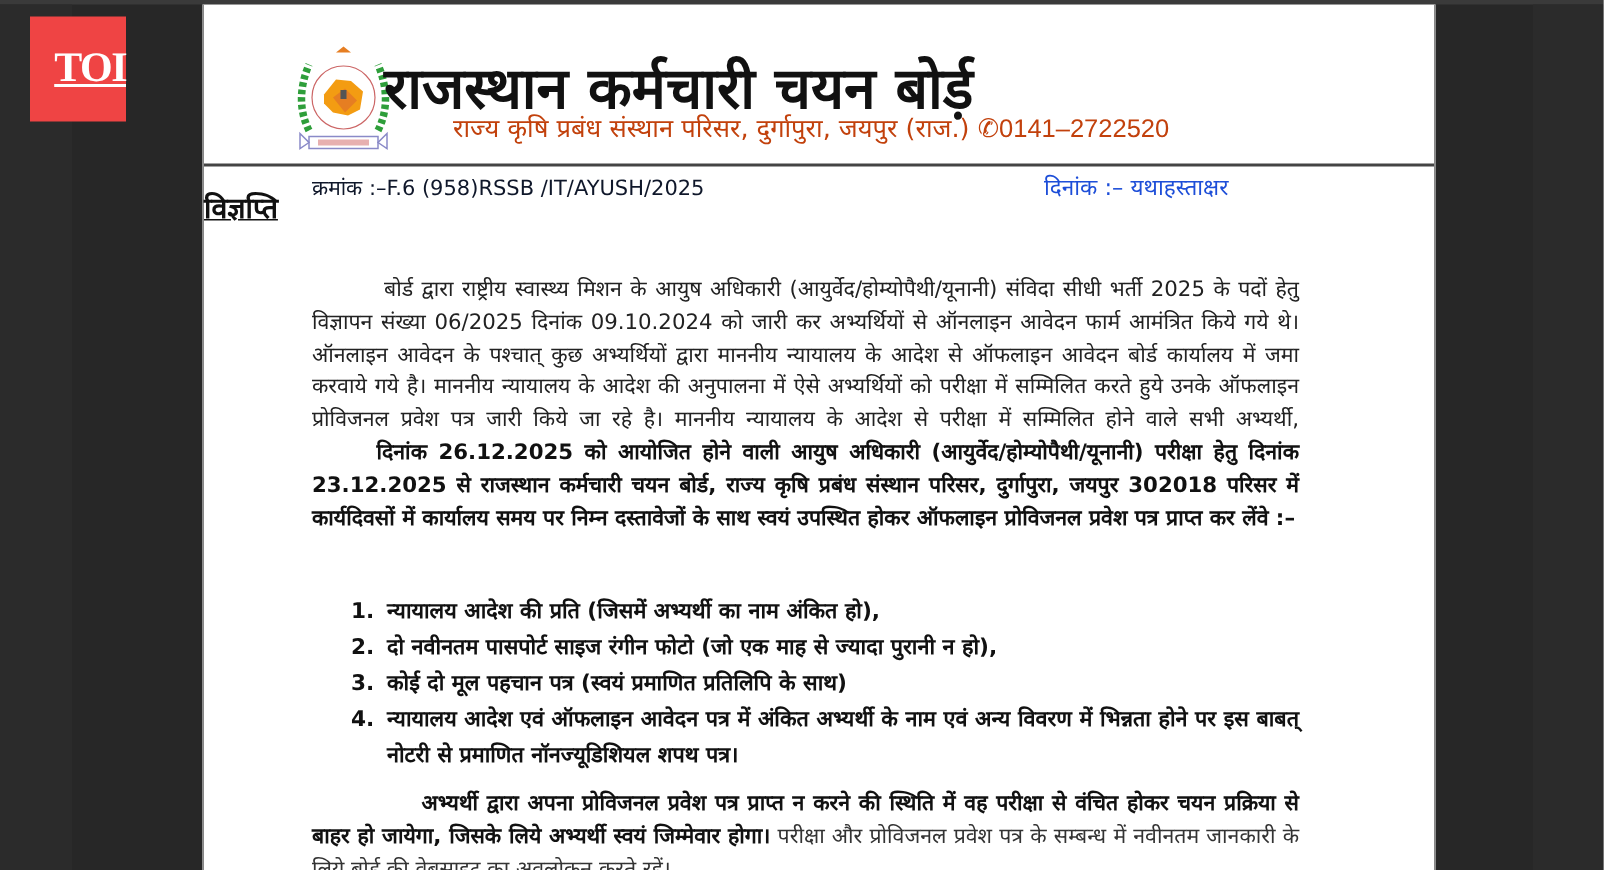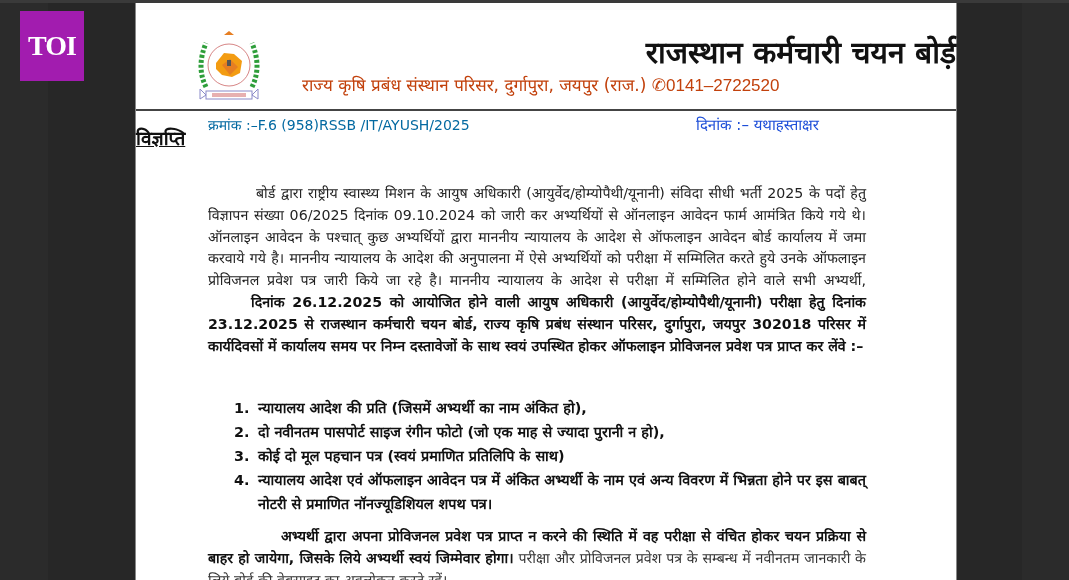--- a/index.html
+++ b/index.html
@@ -5,39 +5,39 @@
   html, body { margin:0; padding:0; }
   body {
     width:1069px; height:580px; overflow:hidden; position:relative;
     background:#272727;
     font-family:"Liberation Sans", "DejaVu Sans", sans-serif;
   }
   .topstrip { position:absolute; left:0; top:0; width:1069px; height:3px; background:#3a3a3a; }
   .side-left { position:absolute; left:0; top:3px; width:48px; height:577px; background:#2b2b2b; }
   .side-right { position:absolute; left:1022px; top:3px; width:47px; height:577px; background:#2b2b2b; }
   .toi {
-    position:absolute; left:20px; top:11px; width:64px; height:70px; background:#a21caf;
-    display:flex; align-items:center; justify-content:center;
-    color:#fff; font-family:"Liberation Serif", "DejaVu Serif", serif; font-weight:bold; font-size:28px; letter-spacing:-1px;
+    position:absolute; left:20px; top:11px; width:64px; height:70px; background:#ef4444;
+    display:flex; align-items:center; justify-content:flex-end;
+    color:#fff; font-family:"Liberation Serif", "DejaVu Serif", serif; font-weight:bold; font-size:28px; letter-spacing:-1px;text-decoration:underline;
   }
   .page {
     position:absolute; left:135px; top:3px; width:820px; height:590px;
     background:#ffffff; border-left:1px solid #888; border-right:1px solid #888;
     color:#222;
   }
   .head { position:absolute; left:0; top:0; width:820px; height:106px; border-bottom:2px solid #444; }
   .emblem { position:absolute; left:58px; top:26px; width:70px; height:74px; }
   .title {
-    position:absolute; left:0; width:820px; top:28px; text-align:right; padding-left:120px; box-sizing:border-box;
-    font-family:"DejaVu Sans", sans-serif; font-weight:bold; font-size:30px; color:#111;
+    position:absolute; left:0; width:820px; top:28px; text-align:left; padding-left:120px; box-sizing:border-box;
+    font-family:"DejaVu Sans", sans-serif; font-weight:bold; font-size:38px; color:#111;
   }
   .subtitle {
     position:absolute; left:166px; top:70px; font-size:17px; color:#c2410c; font-family:"DejaVu Sans", sans-serif;
   }
-  .ref { position:absolute; left:72px; top:112px; font-size:14px; color:#0369a1; font-family:"DejaVu Sans", sans-serif; }
+  .ref { position:absolute; left:72px; top:112px; font-size:14px; color:#0f172a; font-family:"DejaVu Sans", sans-serif; }
   .date { position:absolute; left:560px; top:111px; font-size:15px; color:#1d4ed8; font-family:"DejaVu Sans", sans-serif; }
   .notice-title {
     position:absolute; left:0; width:820px; top:122px; text-align:left;
     font-size:19px; font-weight:bold; text-decoration:underline; color:#111; font-family:"DejaVu Sans", sans-serif;
   }
   .para {
     position:absolute; left:72px; width:658px; font-size:14.2px; line-height:21.8px;
     text-align:justify; color:#222; font-family:"DejaVu Sans", sans-serif;
   }
   .p1 { top:180px; text-indent:48px; }

